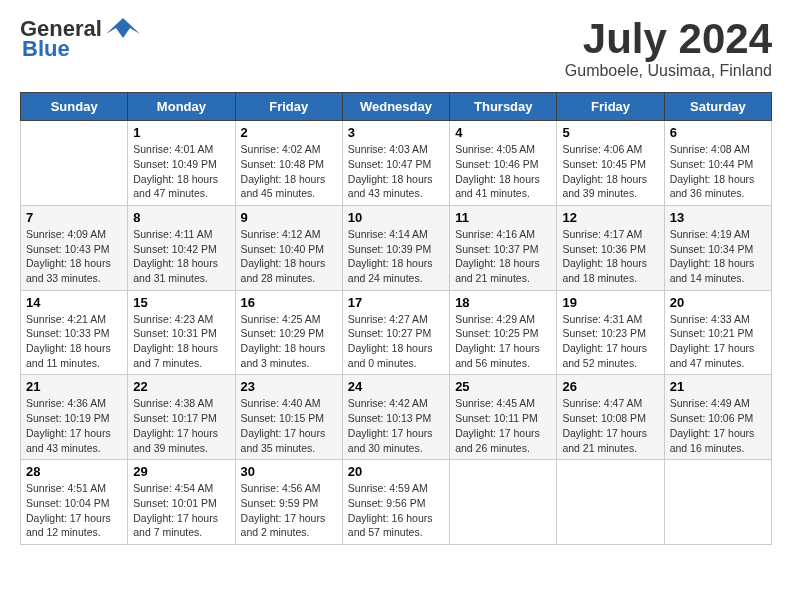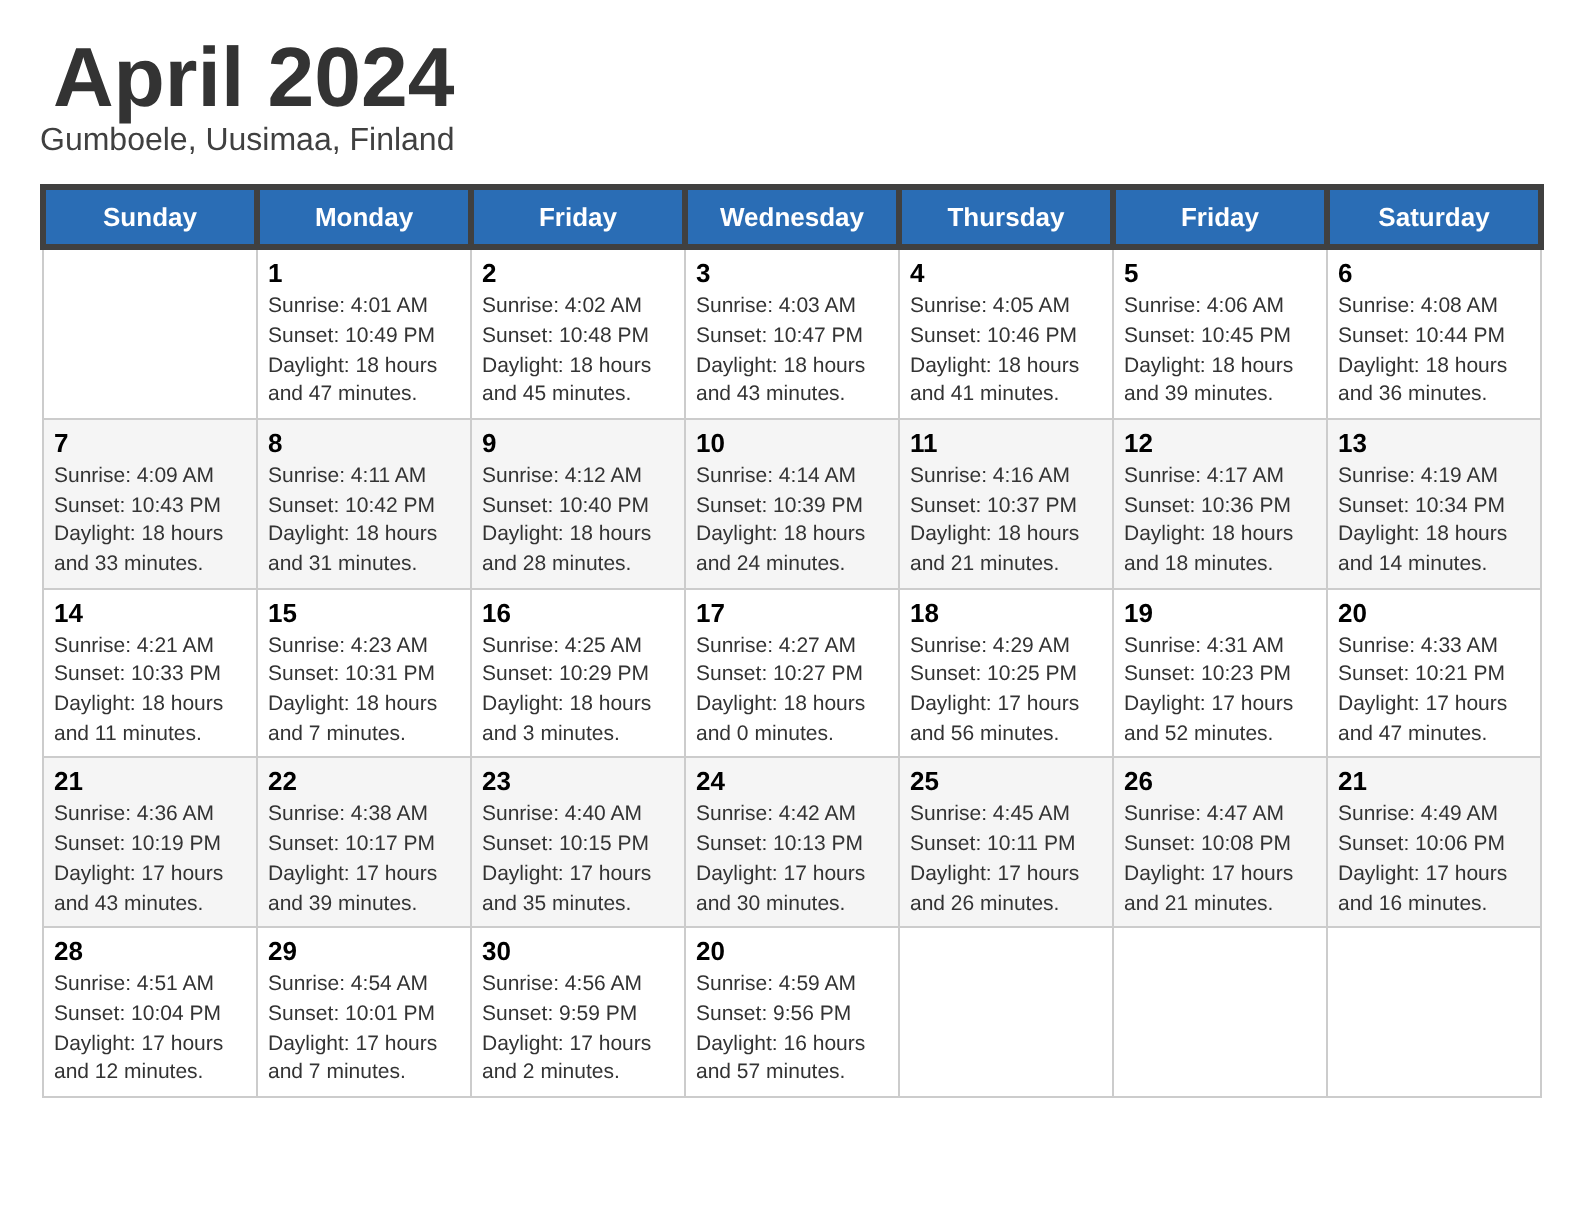--- a/index.html
+++ b/index.html
@@ -44,21 +44,21 @@
       border-collapse: collapse;
       font-size: 11px;
     }
     thead tr th {
       background-color: #2a6db5;
       color: #fff;
       text-align: center;
       padding: 6px 4px;
       font-size: 13px;
       font-weight: bold;
-      border: 3px solid #404040;
+      border: 1px solid #404040;
     }
     tbody tr td {
       vertical-align: top;
       border: 1px solid #ccc;
       padding: 4px 5px;
       width: 106px;
       min-height: 80px;
     }
     tbody tr td .day-num {
       font-weight: bold;
@@ -78,22 +78,31 @@
       background: #f5f5f5;
     }
     td.empty {
       background: #fff !important;
     }
   </style>
 </head>
 <body>
 
 <div class="header">
+  <div class="logo">
+    <div class="logo-row">
+      <span style="font-size:22px;font-weight:bold;color:#333;">General</span>
+      <svg width="34" height="26" viewBox="0 0 34 26">
+        <polygon points="17,2 34,18 24,12 17,22 10,12 0,18" fill="#2a6db5"></polygon>
+      </svg>
+    </div>
+    <span style="font-size:22px;font-weight:bold;color:#2a6db5;margin-top:-6px;padding-left:2px;">Blue</span>
+  </div>
   <div class="title-section">
-    <div class="month-title">April 2024</div>
+    <div class="month-title">July 2024</div>
     <div class="subtitle">Gumboele, Uusimaa, Finland</div>
   </div>
 </div>
 
 <table>
   <thead>
     <tr id="dow-row">
         <th>Sunday</th>
         <th>Monday</th>
         <th>Friday</th>

